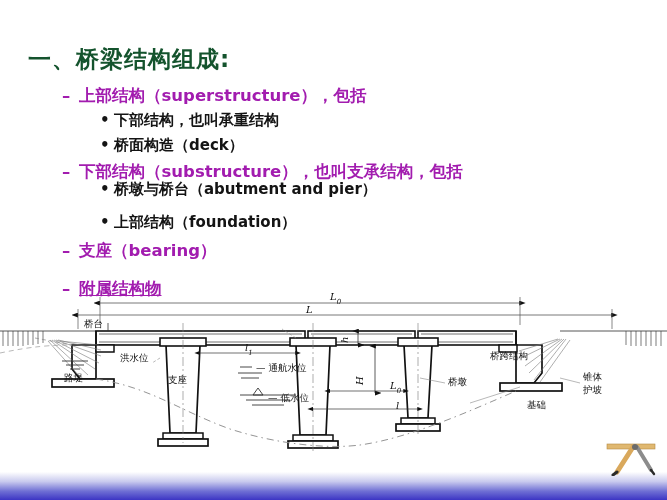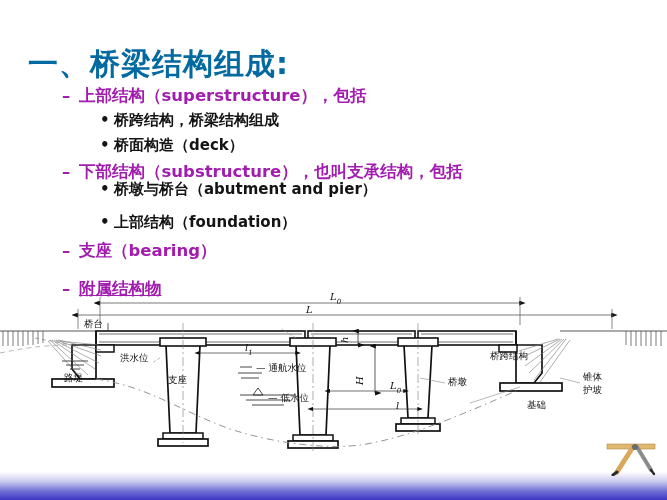--- a/index.html
+++ b/index.html
@@ -9,21 +9,21 @@
     font-family:"Liberation Serif",serif;
     overflow:hidden;
     position:relative;
   }
   .slide{position:absolute;inset:0;background:#fff;}
 
   
   .heading{
     position:absolute;left:28px;top:44px;
     font-family:"DejaVu Sans",sans-serif;
-    font-size:30px;font-weight:700;color:#0369a1;
+    font-size:23px;font-weight:700;color:#14532d;
     letter-spacing:1px;white-space:nowrap;
   }
   .lvl1{
     position:absolute;
     font-family:"DejaVu Sans",sans-serif;
     font-size:16.5px;font-weight:700;color:#a21caf;
     white-space:nowrap;
   }
   .lvl2{
     position:absolute;
@@ -50,21 +50,21 @@
 
 <div class="slide">
 
   <div class="heading">一、桥梁结构组成:</div>
 
   <div class="lvl1" style="left:62px;top:85px;">
     <span class="dash">–</span><span>上部结构（superstructure），包括</span>
   </div>
 
   <div class="lvl2" style="left:100px;top:111px;">
-    <span class="bullet">•</span><span>桥跨结构，桥梁结构组成</span>
+    <span class="bullet">•</span><span>下部结构，也叫承重结构</span>
   </div>
 
   <div class="lvl2" style="left:100px;top:136px;">
     <span class="bullet">•</span><span>桥面构造（deck）</span>
   </div>
 
   <div class="lvl1" style="left:62px;top:161px;">
     <span class="dash">–</span><span>下部结构（substructure），也叫支承结构，包括</span>
   </div>
 

